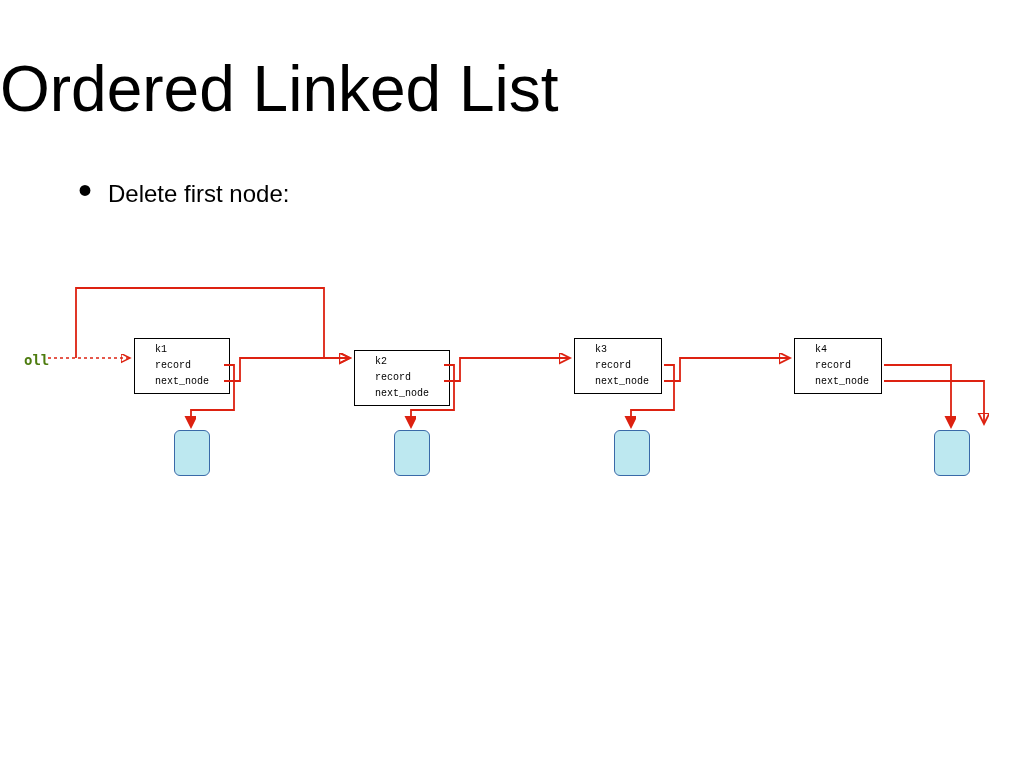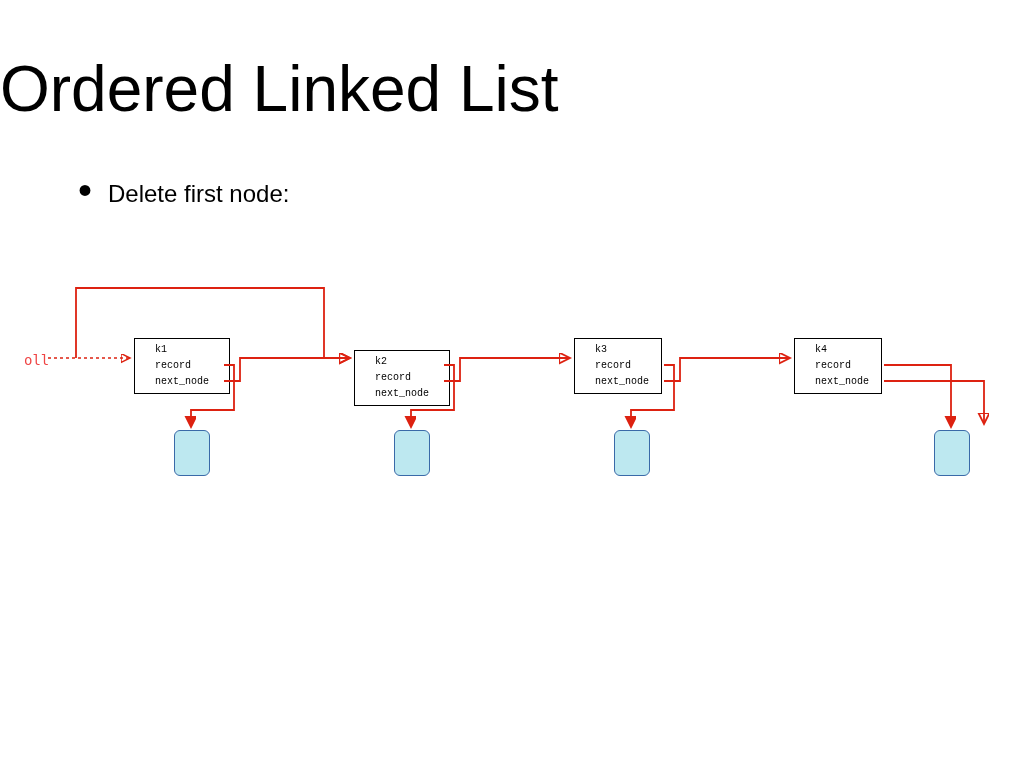--- a/index.html
+++ b/index.html
@@ -40,21 +40,22 @@
     position: absolute;
     left: 24px;
     top: 270px;
     width: 980px;
     height: 260px;
   }
   .oll-label {
     position: absolute;
     font-family: monospace;
     font-size: 14px;
-    color: #ef4444;
+    color: #4d7c0f;
+    font-weight: bold;
   }
   .node-box {
     position: absolute;
     border: 1px solid #000;
     background: #fff;
     font-family: Liberation Mono, monospace;
     font-size: 10px;
     line-height: 16px;
     padding: 3px 6px 3px 20px;
     box-sizing: border-box;

